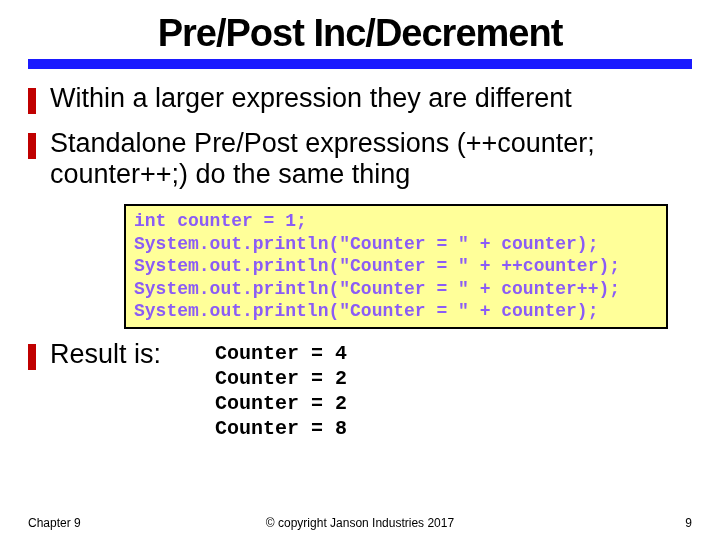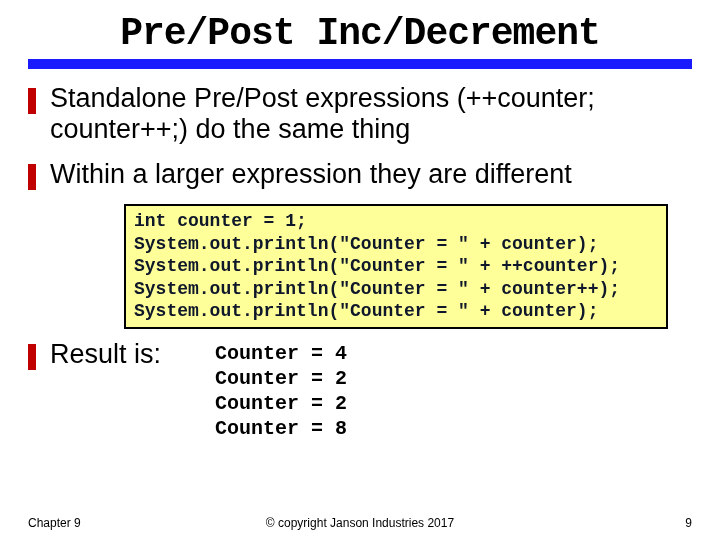--- a/index.html
+++ b/index.html
@@ -4,21 +4,21 @@
 <style>
   * { margin: 0; padding: 0; box-sizing: border-box; }
   html, body { width: 720px; height: 540px; background: #fff; font-family: Verdana, Arial, sans-serif; }
   .slide {
     width: 720px;
     height: 540px;
     position: relative;
     padding: 12px 28px 0 28px;
   }
   .title {
-    font-family: Liberation Mono, monospace;
+    font-family: Liberation Sans, sans-serif;
     font-weight: 900;
     font-size: 38px;
     text-align: center;
     letter-spacing: -1px;
     color: #000;
     padding-bottom: 2px;
   }
   .rule {
     height: 10px;
     background: #1a1aff;
@@ -47,21 +47,21 @@
     margin-left: 96px;
     margin-right: 24px;
     border: 2px solid #000;
     background: #ffff99;
     padding: 4px 0 4px 8px;
     font-family: "Courier New", monospace;
     font-size: 18px;
     font-weight: bold;
     line-height: 1.25;
     white-space: pre;
-    color: #0f172a;
+    color: #8b5cf6;
     margin-bottom: 10px;
   }
   .result-row {
     display: flex;
     align-items: flex-start;
     gap: 8px;
   }
   .result-row .bullet { flex: 0 0 auto; margin-bottom: 0; }
   .outputbox {
     margin-left: 46px;
@@ -87,25 +87,25 @@
 <body>
 
 <div class="slide">
 
   <div class="title">Pre/Post Inc/Decrement</div>
   <div class="rule"></div>
 
   <div class="bullets">
     <div class="bullet">
       <div class="marker"></div>
-      <div class="text">Standalone Pre/Post expressions (++counter; counter++;) do the same thing</div>
+      <div class="text">Within a larger expression they are different</div>
     </div>
     <div class="bullet">
       <div class="marker"></div>
-      <div class="text">Within a larger expression they are different</div>
+      <div class="text">Standalone Pre/Post expressions (++counter; counter++;) do the same thing</div>
     </div>
   </div>
 
   <div class="codebox"><span>int counter = 1;</span>
 <span>System.out.println("Counter = " + counter);</span>
 <span>System.out.println("Counter = " + ++counter);</span>
 <span>System.out.println("Counter = " + counter++);</span>
 <span>System.out.println("Counter = " + counter);</span></div>
 
   <div class="result-row">

